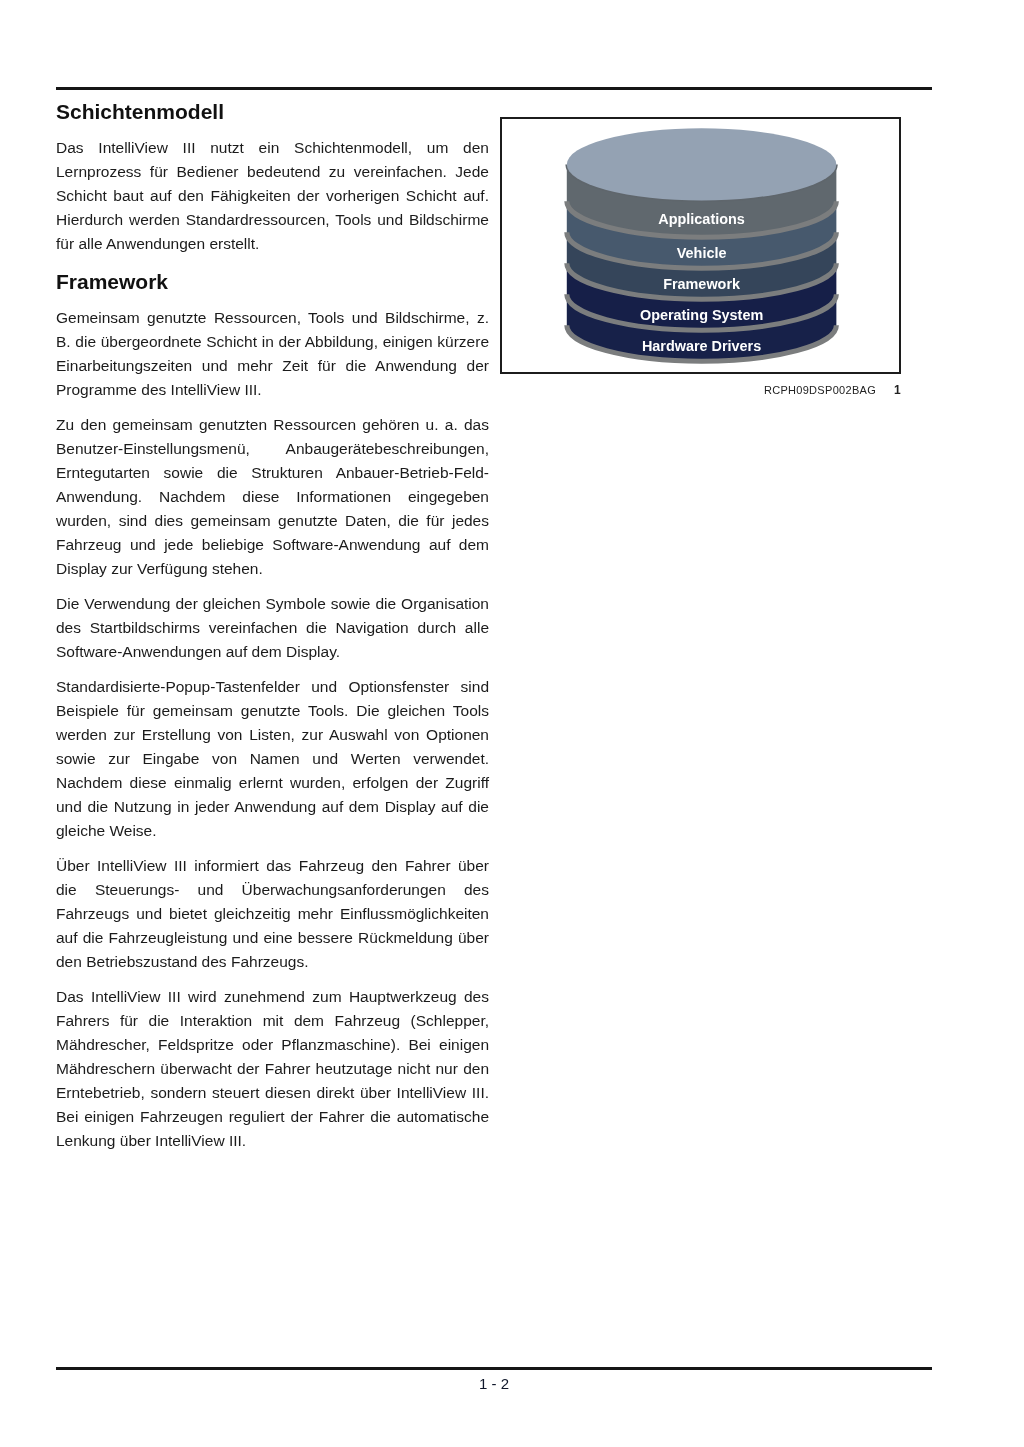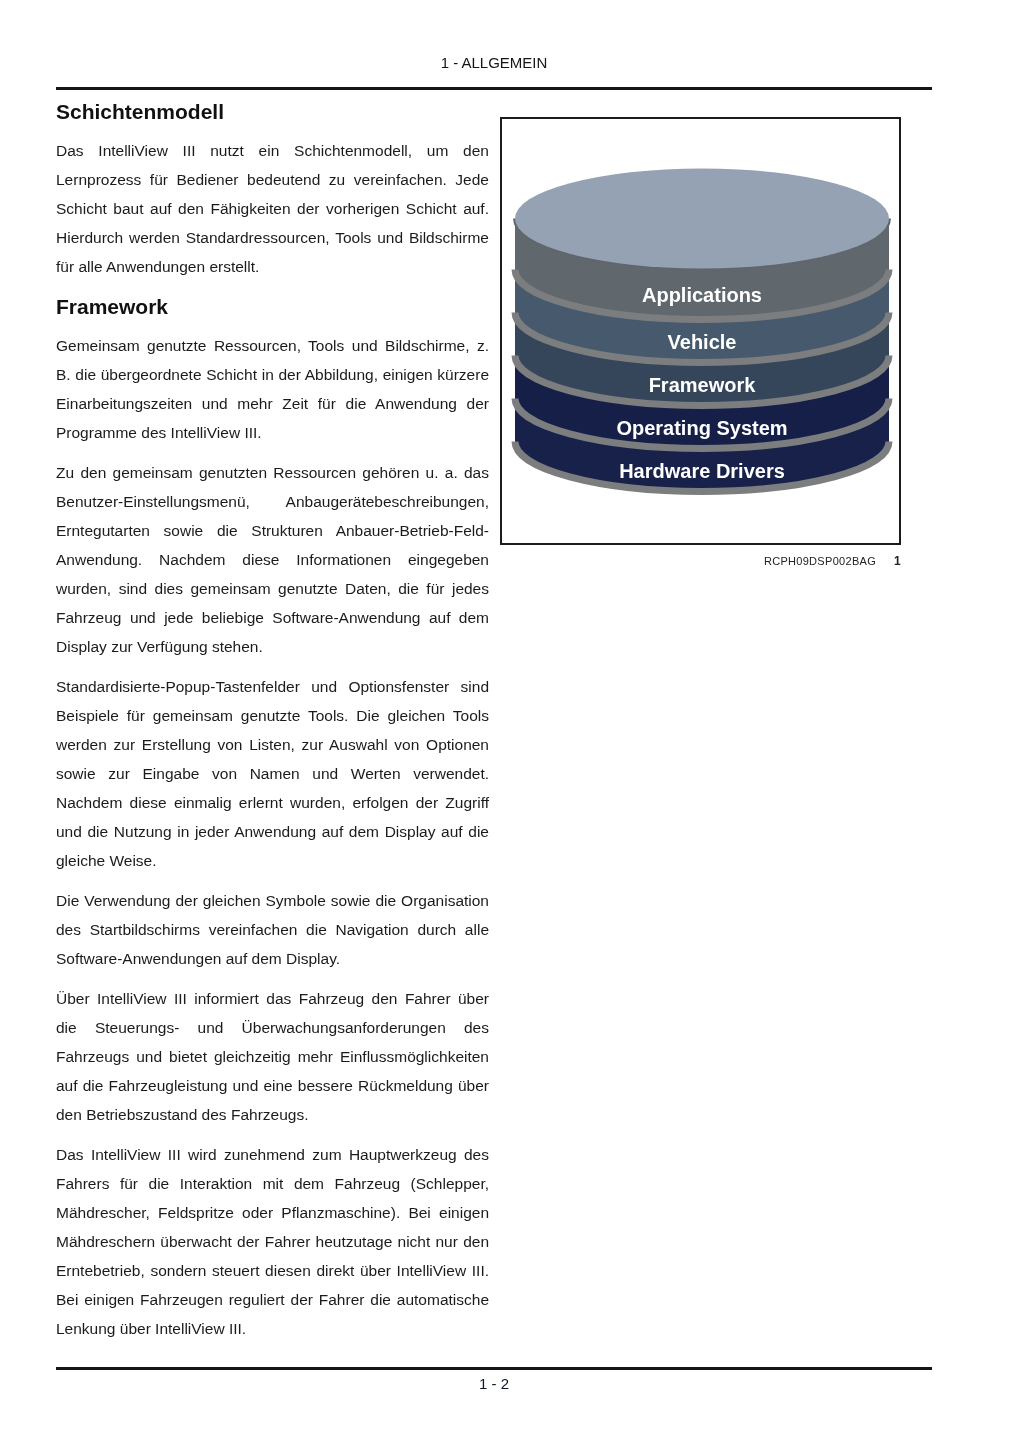--- a/index.html
+++ b/index.html
@@ -21,30 +21,30 @@
   }
   .col-left{
     position:absolute;top:100px;left:56px;width:433px;
   }
   .col-left h1{
     font-size:21px;line-height:24px;font-weight:bold;color:#111;
     margin:14px 0 12px 0;
   }
   .col-left h1.first{margin-top:0;}
   .col-left p{
-    font-size:15.5px;line-height:29px;margin:0 0 11px 0;
+    font-size:15.5px;line-height:24px;margin:0 0 11px 0;
     text-align:justify;
     hyphens:auto;-webkit-hyphens:auto;
   }
   .figure-wrap{
     position:absolute;top:117px;left:500px;width:401px;
   }
   .figure-box{
     box-sizing:border-box;
-    width:401px;height:428px;
+    width:401px;height:257px;
     border:2px solid #1c1c1c;
     background:#ffffff;
   }
   .figure-box svg{display:block;width:100%;height:100%;}
   .figure-caption{
     margin-top:9px;
     text-align:right;
     font-size:11px;color:#222;
     letter-spacing:0.3px;
   }
@@ -64,32 +64,31 @@
     font-weight:bold;
     font-size:20px;
     fill:#ffffff;
   }
 </style>
 </head>
 <body>
 
 <div class="page">
 
-  <div class="running-header">1 - ALLGEMEIN</div>
   <div class="header-rule"></div>
 
   <div class="col-left">
     <h1 class="first">Schichtenmodell</h1>
     <p>Das IntelliView III nutzt ein Schichtenmodell, um den Lernprozess für Bediener bedeutend zu vereinfachen. Jede Schicht baut auf den Fähigkeiten der vorherigen Schicht auf. Hierdurch werden Standardressourcen, Tools und Bildschirme für alle Anwendungen erstellt.</p>
 
     <h1>Framework</h1>
     <p>Gemeinsam genutzte Ressourcen, Tools und Bildschirme, z. B. die übergeordnete Schicht in der Abbildung, einigen kürzere Einarbeitungszeiten und mehr Zeit für die Anwendung der Programme des IntelliView III.</p>
     <p>Zu den gemeinsam genutzten Ressourcen gehören u. a. das Benutzer-Einstellungsmenü, Anbaugerätebeschreibungen, Erntegutarten sowie die Strukturen Anbauer-Betrieb-Feld-Anwendung. Nachdem diese Informationen eingegeben wurden, sind dies gemeinsam genutzte Daten, die für jedes Fahrzeug und jede beliebige Software-Anwendung auf dem Display zur Verfügung stehen.</p>
+    <p>Die Verwendung der gleichen Symbole sowie die Organisation des Startbildschirms vereinfachen die Navigation durch alle Software-Anwendungen auf dem Display.</p>
     <p>Standardisierte-Popup-Tastenfelder und Optionsfenster sind Beispiele für gemeinsam genutzte Tools. Die gleichen Tools werden zur Erstellung von Listen, zur Auswahl von Optionen sowie zur Eingabe von Namen und Werten verwendet. Nachdem diese einmalig erlernt wurden, erfolgen der Zugriff und die Nutzung in jeder Anwendung auf dem Display auf die gleiche Weise.</p>
-    <p>Die Verwendung der gleichen Symbole sowie die Organisation des Startbildschirms vereinfachen die Navigation durch alle Software-Anwendungen auf dem Display.</p>
 
     <p>Über IntelliView III informiert das Fahrzeug den Fahrer über die Steuerungs- und Überwachungsanforderungen des Fahrzeugs und bietet gleichzeitig mehr Einflussmöglichkeiten auf die Fahrzeugleistung und eine bessere Rückmeldung über den Betriebszustand des Fahrzeugs.</p>
     <p>Das IntelliView III wird zunehmend zum Hauptwerkzeug des Fahrers für die Interaktion mit dem Fahrzeug (Schlepper, Mähdrescher, Feldspritze oder Pflanzmaschine). Bei einigen Mähdreschern überwacht der Fahrer heutzutage nicht nur den Erntebetrieb, sondern steuert diesen direkt über IntelliView III. Bei einigen Fahrzeugen reguliert der Fahrer die automatische Lenkung über IntelliView III.</p>
   </div>
 
   <div class="figure-wrap">
     <div class="figure-box">
       <svg viewBox="0 0 397 351" xmlns="http://www.w3.org/2000/svg">
 
         <path d="M13,243 L13,286 A187,50 0 0 0 387,286 L387,243 A187,50 0 0 1 13,243 Z" fill="#172149"></path>

